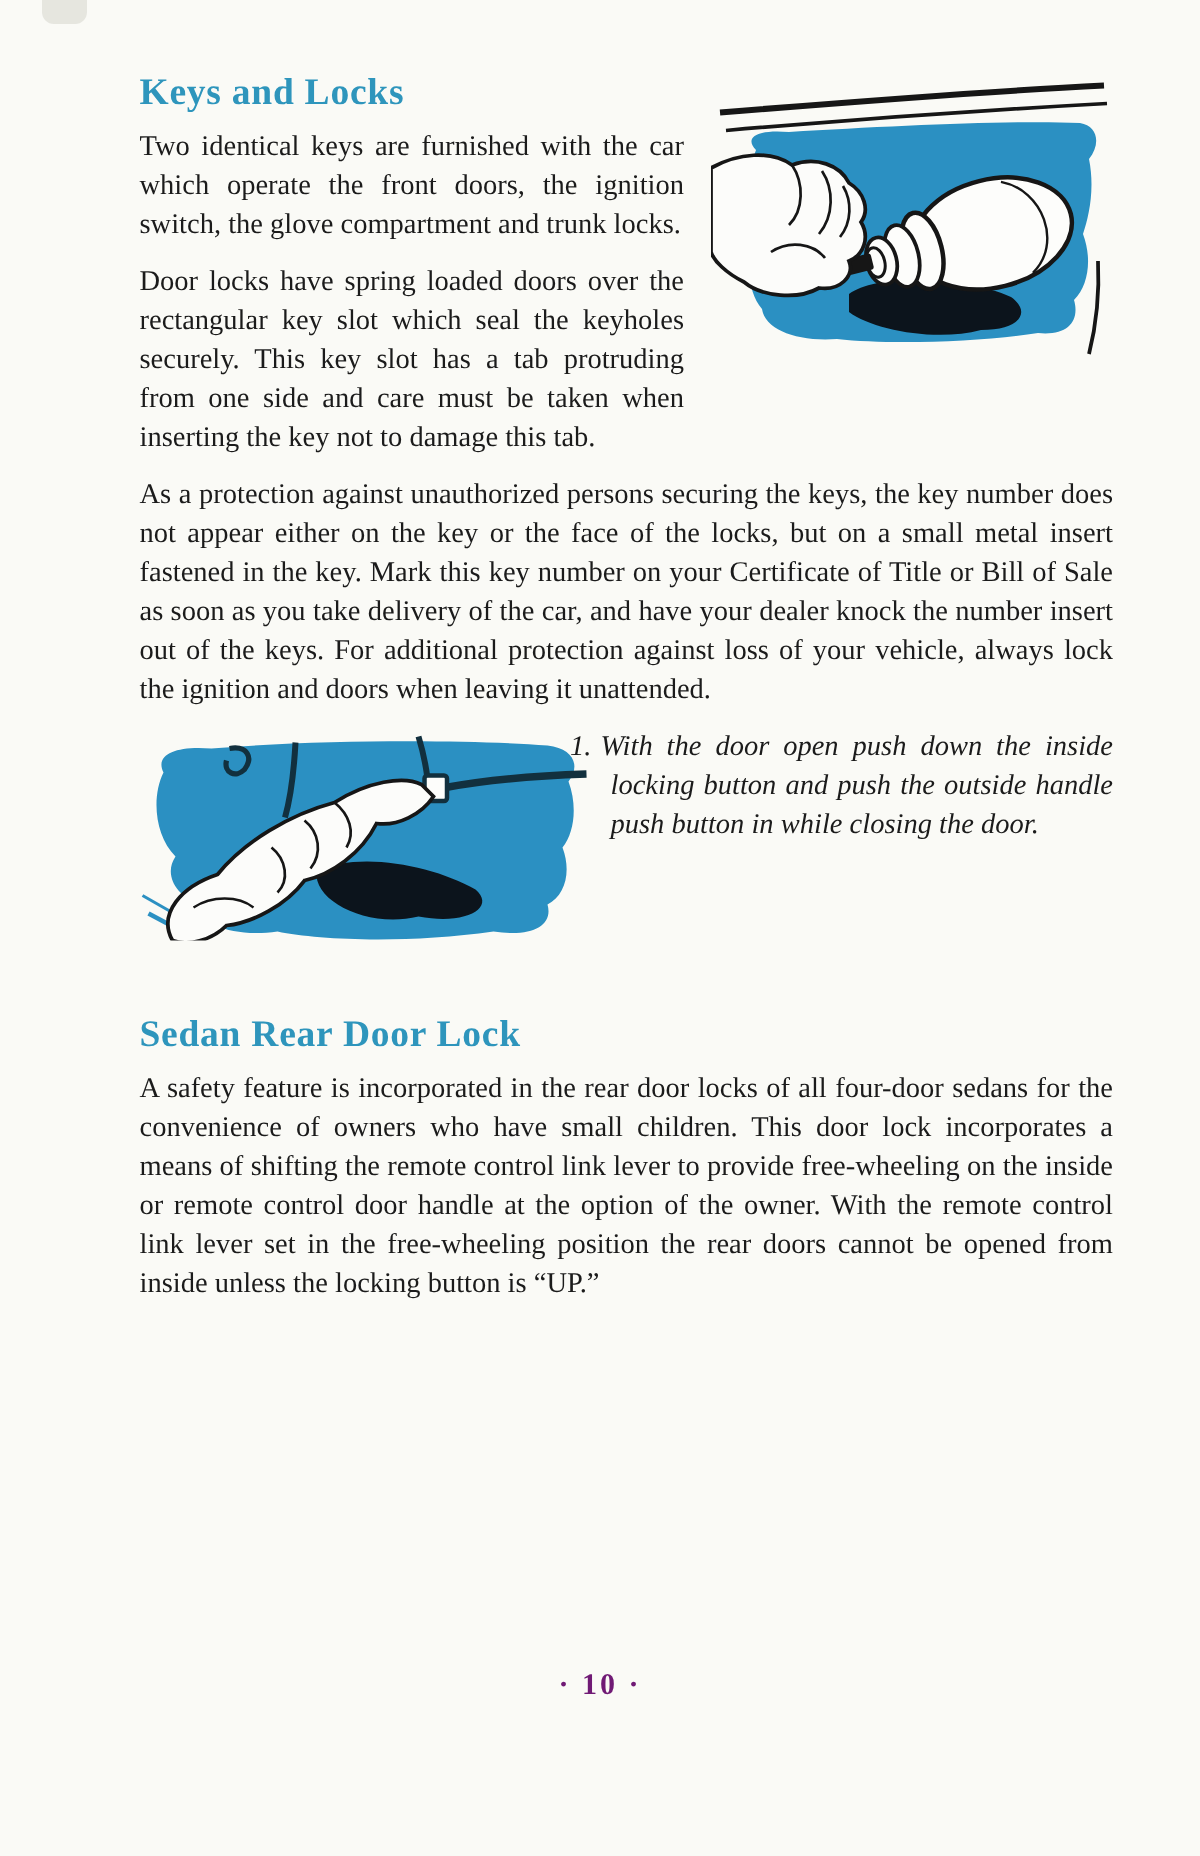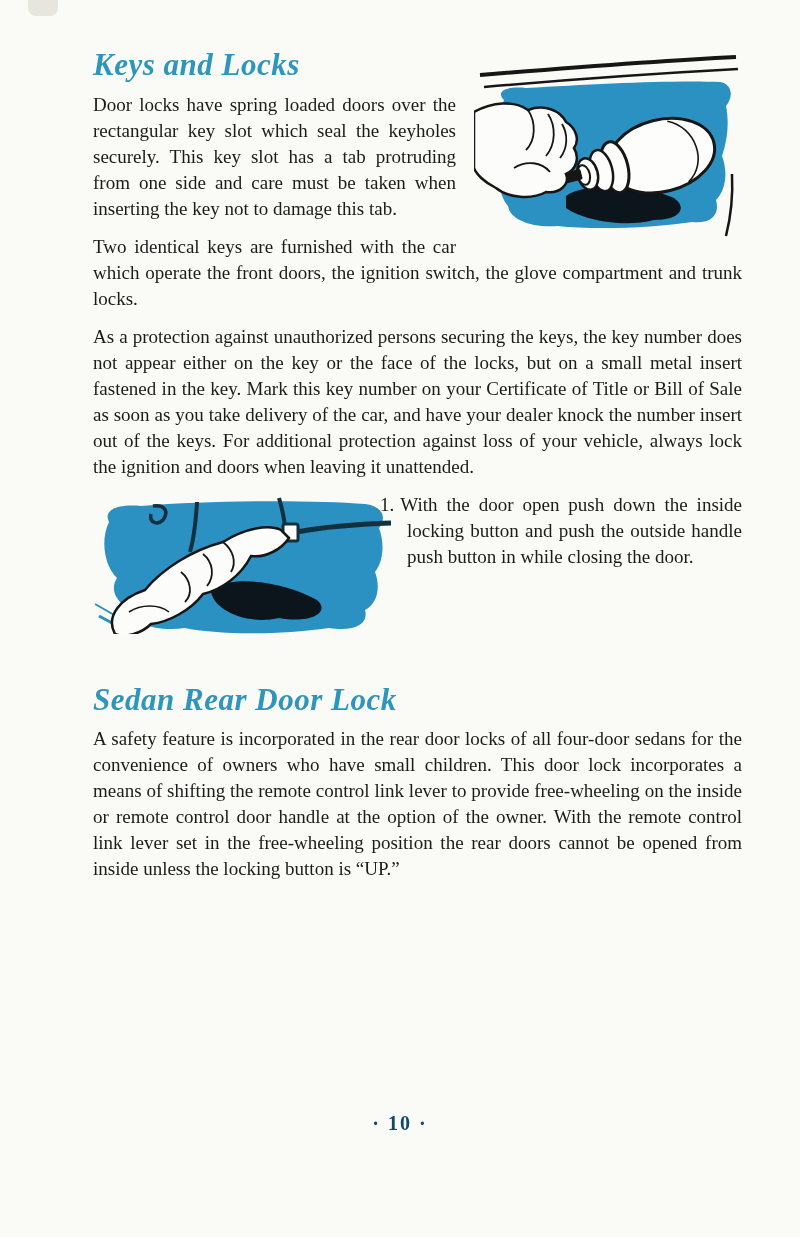--- a/index.html
+++ b/index.html
@@ -15,45 +15,44 @@
     overflow:hidden;
     box-sizing:border-box;
     padding:48px 58px 0 93px;
   }
   .scan-artifact{
     position:absolute;left:28px;top:0px;
     width:30px;height:16px;border-radius:0 0 8px 8px;
     background:#dddDd6;opacity:.7;
   }
   h1{
-    font-size:31px;line-height:1.12;
+    font-size:25px;line-height:1.12;
     font-weight:bold;color:#2e95bc;
     letter-spacing:.5px;
     margin:0 0 9px 0;
-    font-style:italic;
   }
   .sec2 h1{margin-top:49px;}
   p{
     font-size:19px;line-height:26px;
     text-align:justify;
     margin:0 0 12px 0;
   }
   .fl-right{float:right;margin:0 0 6px 18px;}
   .fl-left{float:left;margin:4px 14px 0 0;}
   .listwrap{margin-top:2px;}
-  .li{margin:0 0 10px 0;}
+  .li{margin:0 0 10px 0;font-style:italic;}
   .hang{padding-left:27px;text-indent:-27px;}
   .num{padding-right:6px;}
   .clear{clear:both;}
   .footer{
     position:absolute;left:0;right:0;top:1112px;
     text-align:center;
     font-size:20px;font-weight:bold;
     letter-spacing:2px;
-    color:#0c4a6e;
+    color:#701a75;
   }
 </style>
 </head>
 <body>
 
 <div class="page">
   <div class="scan-artifact"></div>
 
   <section class="sec1">
 
@@ -73,22 +72,22 @@
         <rect x="76" y="105" width="30" height="11" rx="2" fill="#161616"></rect>
       </g>
       <path fill="#fcfcfa" stroke="#161616" stroke-width="2.5" d="M0,64 C18,54 40,52 54,62 C70,56 86,62 92,74 C102,80 106,92 100,100 C106,110 102,122 92,126 C96,136 86,146 72,144 C58,152 34,150 22,140 C10,134 2,126 0,120 Z"></path>
       <path d="M54,62 C62,74 62,92 52,102" stroke="#161616" stroke-width="1.8" fill="none"></path>
       <path d="M74,66 C82,78 82,96 72,108" stroke="#161616" stroke-width="1.8" fill="none"></path>
       <path d="M88,76 C94,86 94,100 86,110" stroke="#161616" stroke-width="1.8" fill="none"></path>
       <path d="M40,120 C52,112 68,114 76,124" stroke="#161616" stroke-width="1.8" fill="none"></path>
     </svg>
 
     <h1>Keys and Locks</h1>
+    <p>Two identical keys are furnished with the car which operate the front doors, the ignition switch, the glove compart­ment and trunk locks.</p>
     <p>Door locks have spring loaded doors over the rectangular key slot which seal the keyholes securely. This key slot has a tab protruding from one side and care must be taken when inserting the key not to damage this tab.</p>
-    <p>Two identical keys are furnished with the car which operate the front doors, the ignition switch, the glove compart­ment and trunk locks.</p>
     <p>As a protection against unauthorized persons securing the keys, the key number does not appear either on the key or the face of the locks, but on a small metal insert fastened in the key. Mark this key number on your Certificate of Title or Bill of Sale as soon as you take delivery of the car, and have your dealer knock the number insert out of the keys. For additional protection against loss of your vehicle, always lock the ignition and doors when leaving it unattended.</p>
 
     <div class="listwrap">
       <svg class="fl-left" width="300" height="138" viewBox="0 0 300 138">
         <path fill="#2b90c2" d="M16,26 C10,14 24,8 48,10 C120,4 220,4 272,8 C290,10 294,22 286,32 C292,48 290,66 282,76 C288,92 284,108 272,114 C276,128 262,136 236,132 C180,140 120,138 92,132 C64,136 40,128 40,114 C24,108 16,94 24,82 C10,68 8,42 16,26 Z"></path>
         <path d="M6,120 L36,136" stroke="#2b90c2" stroke-width="3" fill="none"></path>
         <path d="M2,108 L30,124" stroke="#2b90c2" stroke-width="2" fill="none"></path>
         <path d="M104,6 C103,24 101,42 97,56" stroke="#12303e" stroke-width="4" fill="none"></path>
         <path d="M60,10 C72,8 76,16 70,24 C64,30 56,26 58,18" stroke="#12303e" stroke-width="3.5" fill="none"></path>
         <path d="M186,2 C189,12 191,22 192,30" stroke="#12303e" stroke-width="4" fill="none"></path>

